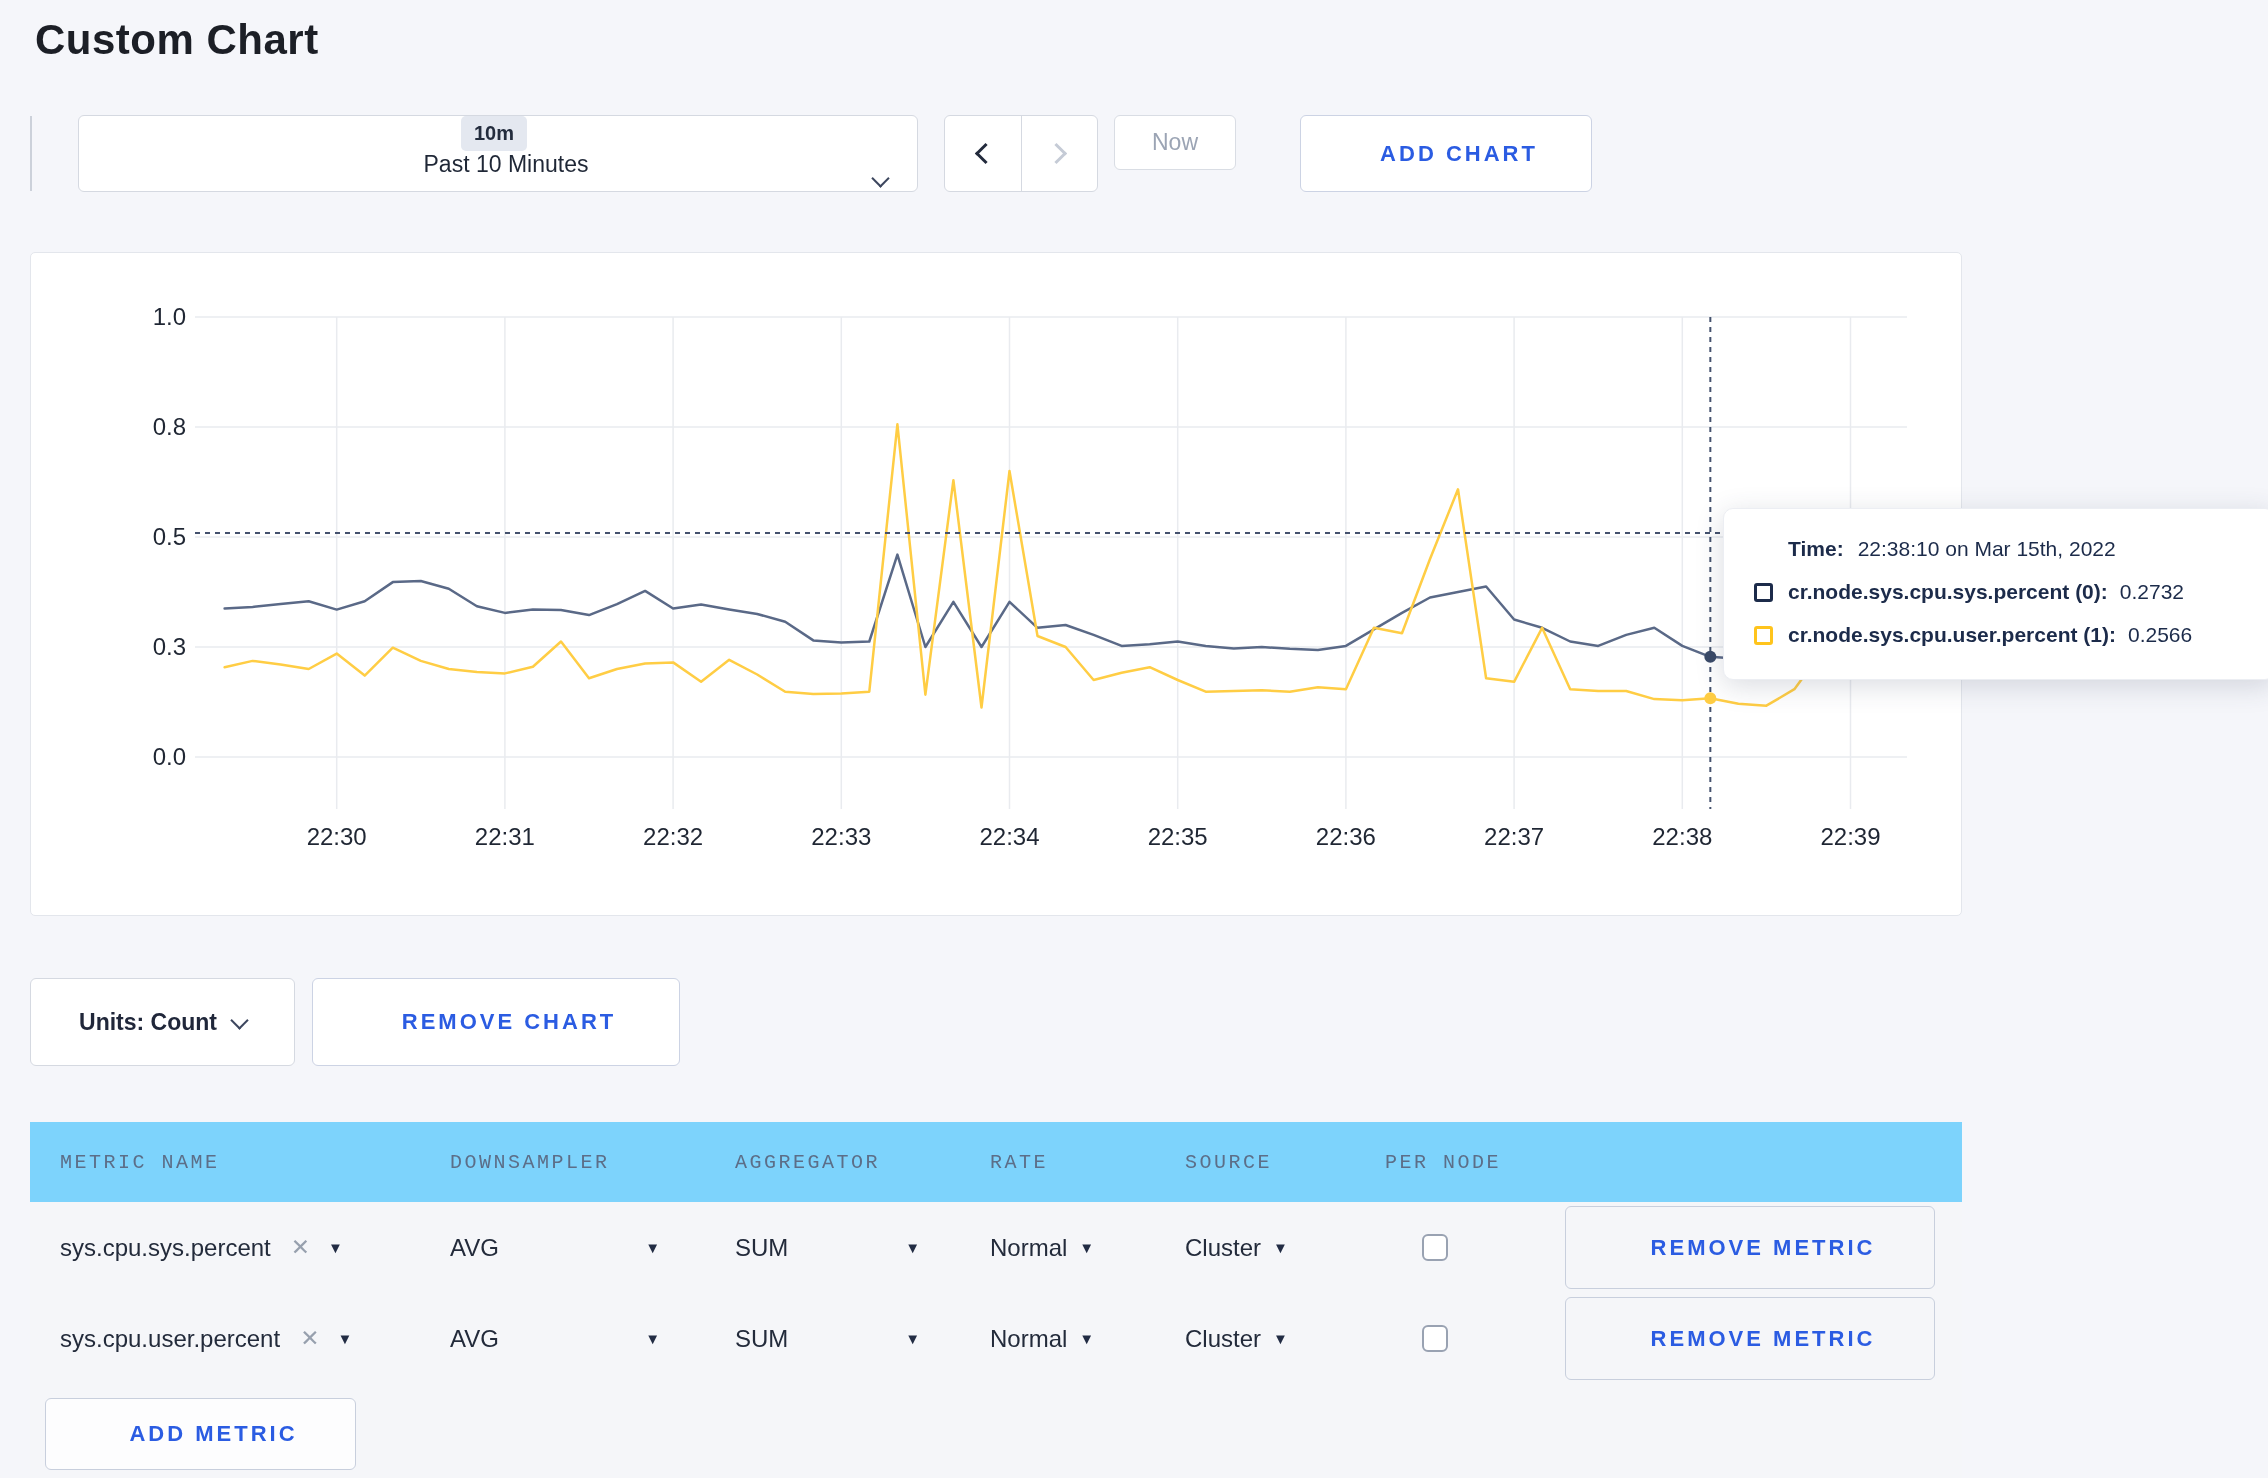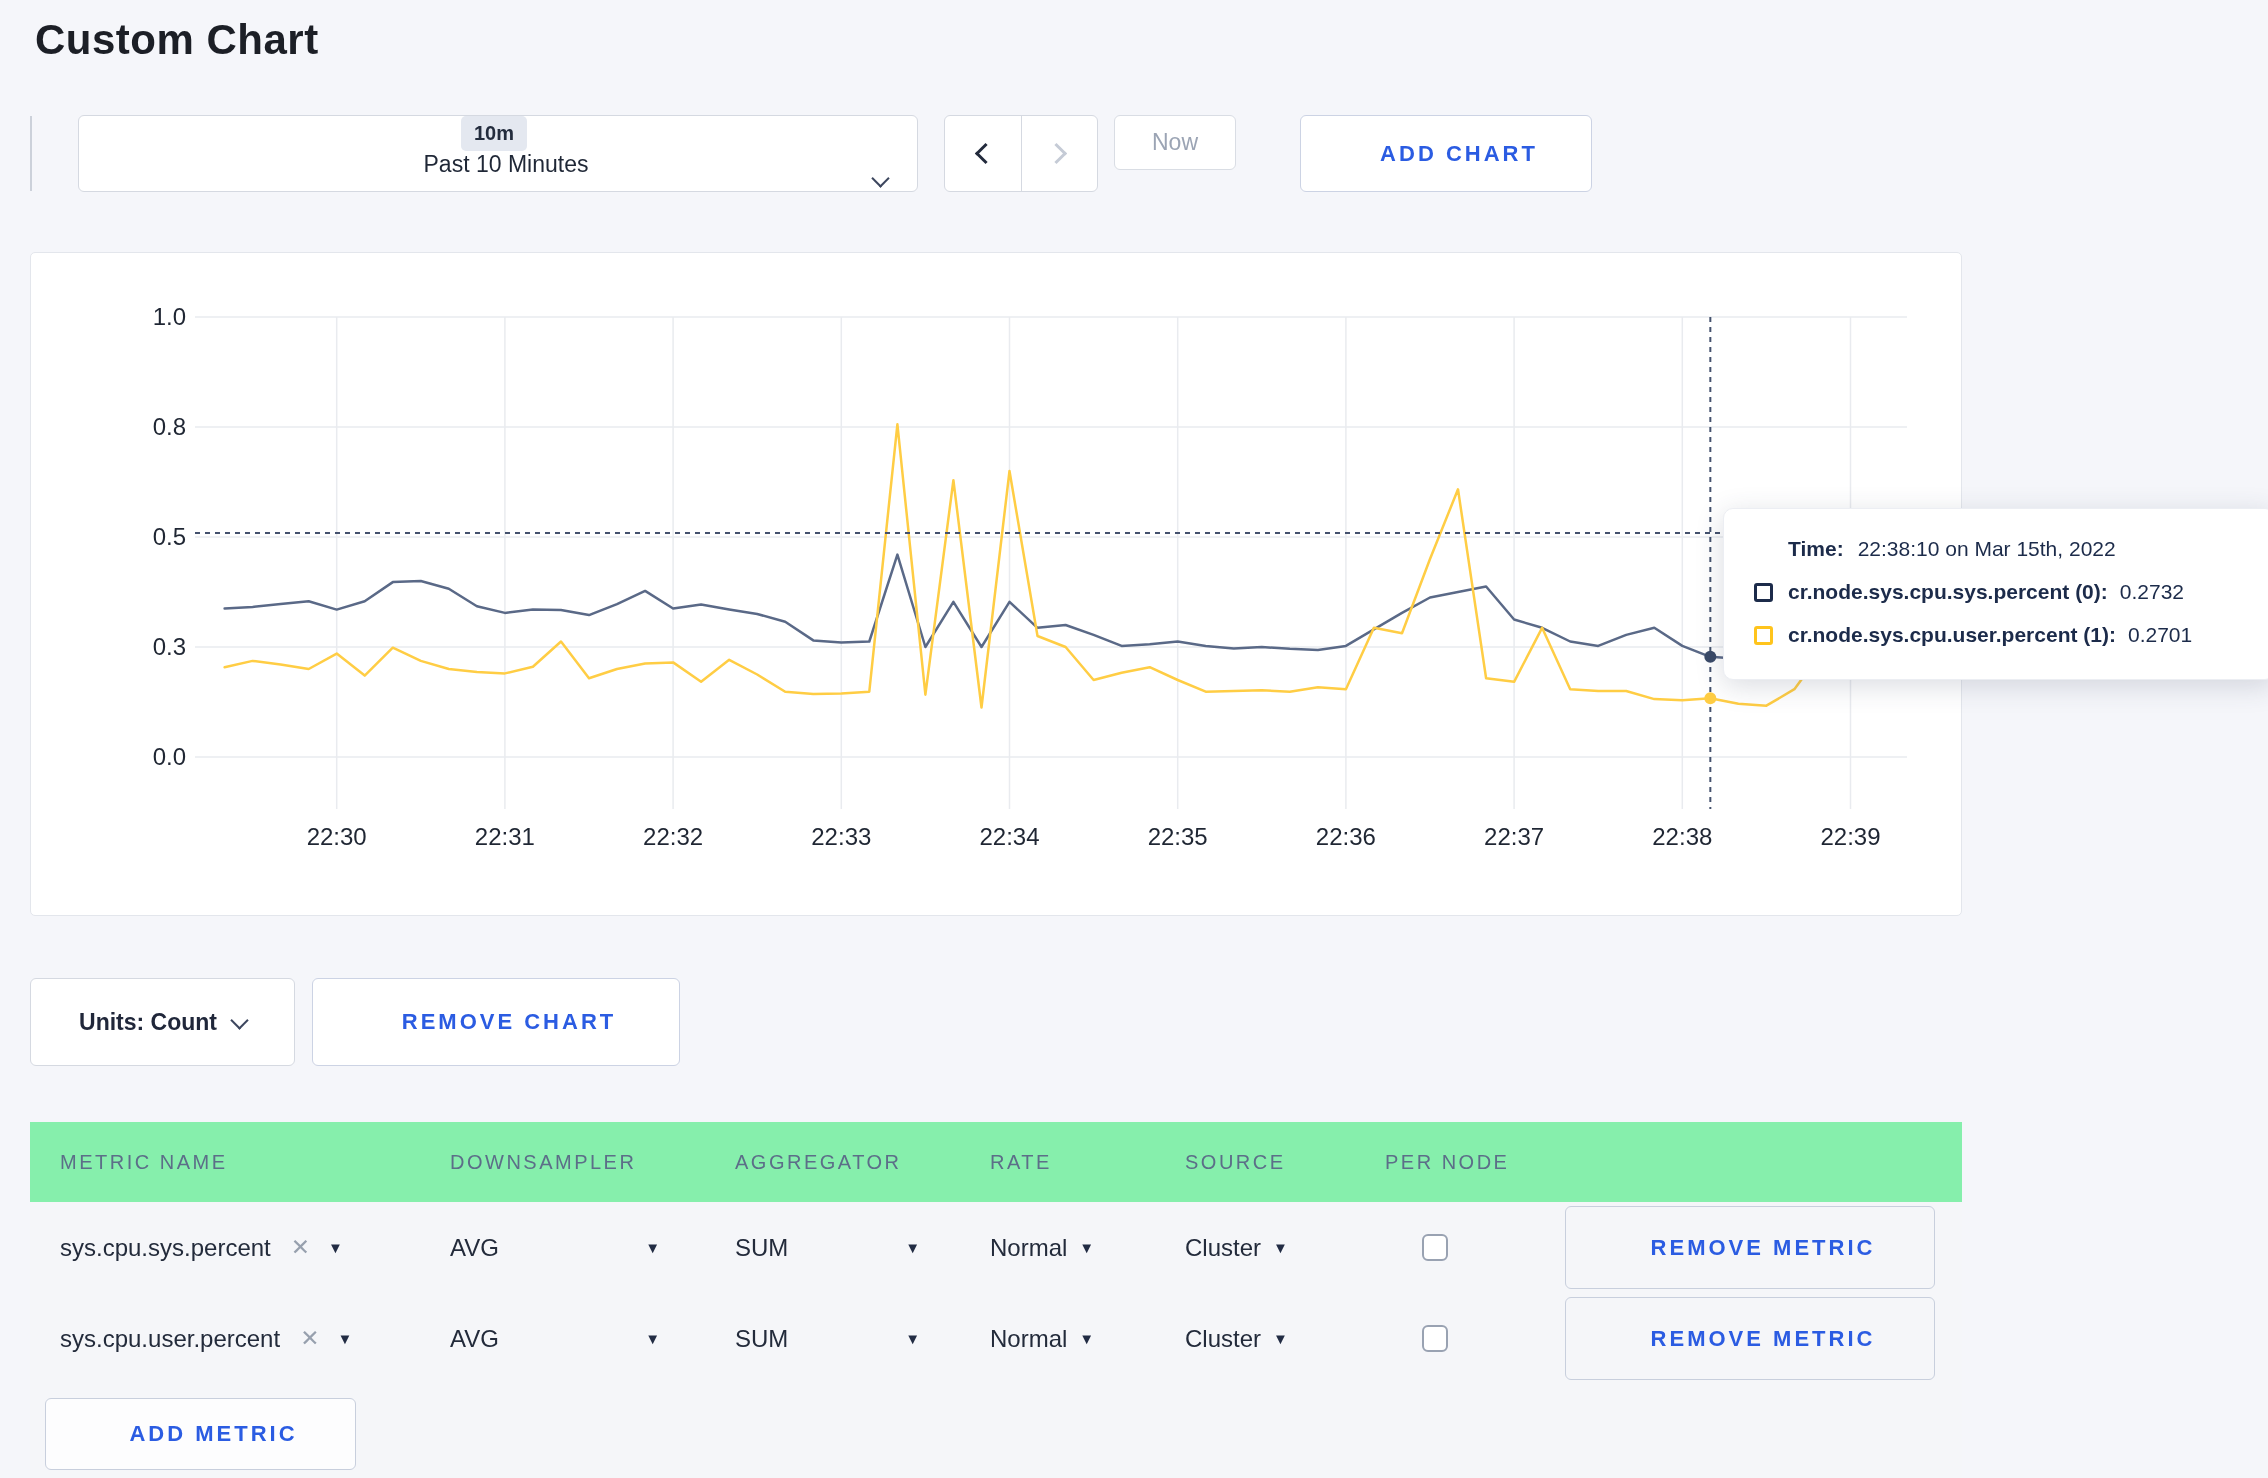--- a/index.html
+++ b/index.html
@@ -48,21 +48,21 @@
   
   .units-select { position:absolute; left:30px; top:978px; width:265px; height:88px; background:#fff; border:1.5px solid #d5d9e1;
     border-radius:6px; display:flex; align-items:center; justify-content:center; gap:16px; cursor:pointer; }
   .units-label { font-size:23px; font-weight:700; color:#20273a; }
   .units-select .chev-down { margin:0 0 0 0; margin-top:-4px; }
   .remove-chart { position:absolute; left:312px; top:978px; width:368px; height:88px; }
 
   
   .metrics-card { position:absolute; left:30px; top:1122px; width:1932px; height:360px; background:#fff; overflow:hidden; }
   .m-grid { display:grid; grid-template-columns:390px 285px 255px 195px 200px 160px auto; align-items:center; }
-  .m-header { height:80px; background:#86efac; }
+  .m-header { height:80px; background:#7dd3fc;font-family:Liberation Mono, monospace; }
   .m-header .hcell { padding-left:30px; font-size:20px; letter-spacing:2.5px; color:#5c6e88; font-weight:500; white-space:nowrap; }
   .m-body { background:#f5f6f9; height:280px; position:relative; }
   .m-row { height:91px; }
   .cell { padding-left:30px; display:flex; align-items:center; font-size:24px; color:#232b3b; white-space:nowrap; }
   .x-icon { font-size:23px; color:#97a0ae; margin-left:20px; }
   .caret { font-size:15px; color:#222c44; margin-left:18px; }
   .dd-inner { display:flex; align-items:center; justify-content:space-between; }
   .dd-down { width:210px; } .dd-agg { width:185px; }
   .pair .caret { margin-left:12px; }
   .checkbox { width:26px; height:27px; border:2.5px solid #99a2b2; border-radius:6px; background:#fff; margin-left:67px; cursor:pointer; }
@@ -143,21 +143,21 @@
       <b>Time:</b><span>22:38:10 on Mar 15th, 2022</span>
     </div>
     <div class="tt-row">
       <span class="tt-swatch" id="sw0" style="border: 3.5px solid rgb(28, 43, 74);"></span>
       <span class="tt-name">cr.node.sys.cpu.sys.percent (0):</span>
       <span class="tt-val">0.2732</span>
     </div>
     <div class="tt-row">
       <span class="tt-swatch" id="sw1" style="border: 3.5px solid rgb(255, 196, 28);"></span>
       <span class="tt-name">cr.node.sys.cpu.user.percent (1):</span>
-      <span class="tt-val">0.2701</span>
+      <span class="tt-val">0.2566</span>
     </div>
   </div>
 
   <div class="units-select">
     <span class="units-label">Units: Count</span>
     <span class="chev-down"></span>
   </div>
   <div class="blue-btn remove-chart">REMOVE CHART</div>
 
   <div class="metrics-card">

